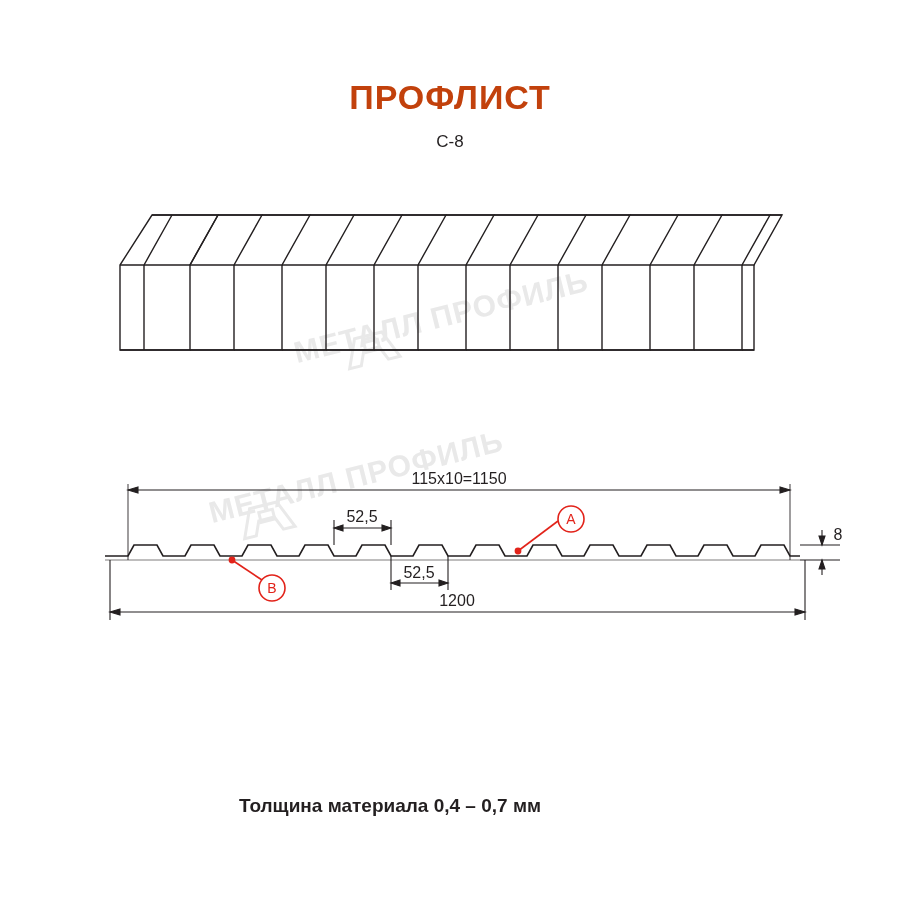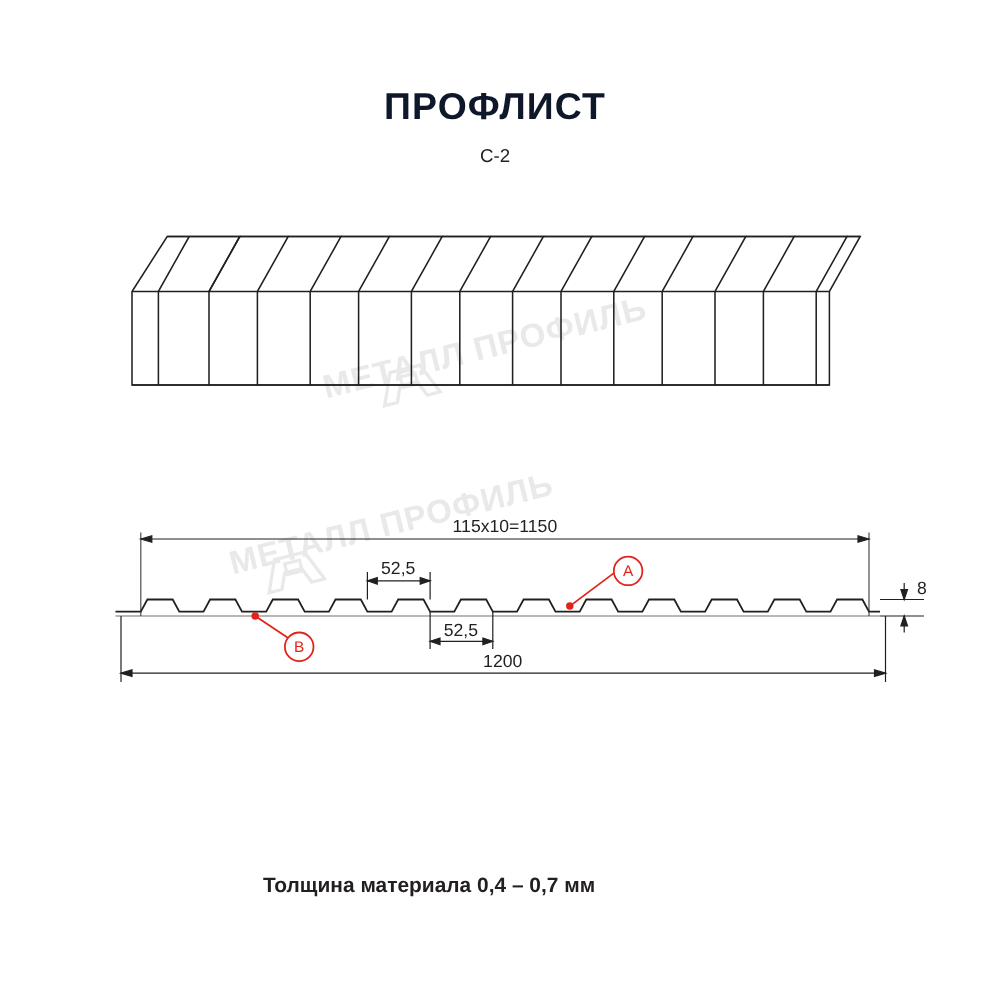--- a/index.html
+++ b/index.html
@@ -22,21 +22,21 @@
   }
   .title {
     position: absolute;
     top: 78px;
     left: 0;
     width: 900px;
     text-align: center;
     font-size: 34px;
     font-weight: bold;
     letter-spacing: 1px;
-    color: #0f172a;
+    color: #c2410c;
   }
   .subtitle {
     position: absolute;
     top: 132px;
     left: 0;
     width: 900px;
     text-align: center;
     font-size: 17px;
     color: #231f20;
   }
@@ -80,21 +80,21 @@
     stroke: #e9e9e9;
     stroke-width: 3;
   }
 </style>
 </head>
 <body>
 
 <div id="page">
 
   <div class="title">ПРОФЛИСТ</div>
-  <div class="subtitle">С-2</div>
+  <div class="subtitle">С-8</div>
 
   <svg width="900" height="900" viewBox="0 0 900 900" style="pointer-events:none;">
     <g transform="translate(340,330) rotate(-14)">
       <path class="wm-logo" d="M0,40 L12,12 L40,12 L52,40 L40,40 L34,26 L18,26 L12,40 Z"></path>
       <rect class="wm-logo" x="20" y="18" width="14" height="10"></rect>
     </g>
     <g transform="translate(235,500) rotate(-14)">
       <path class="wm-logo" d="M0,40 L12,12 L40,12 L52,40 L40,40 L34,26 L18,26 L12,40 Z"></path>
       <rect class="wm-logo" x="20" y="18" width="14" height="10"></rect>
     </g>

